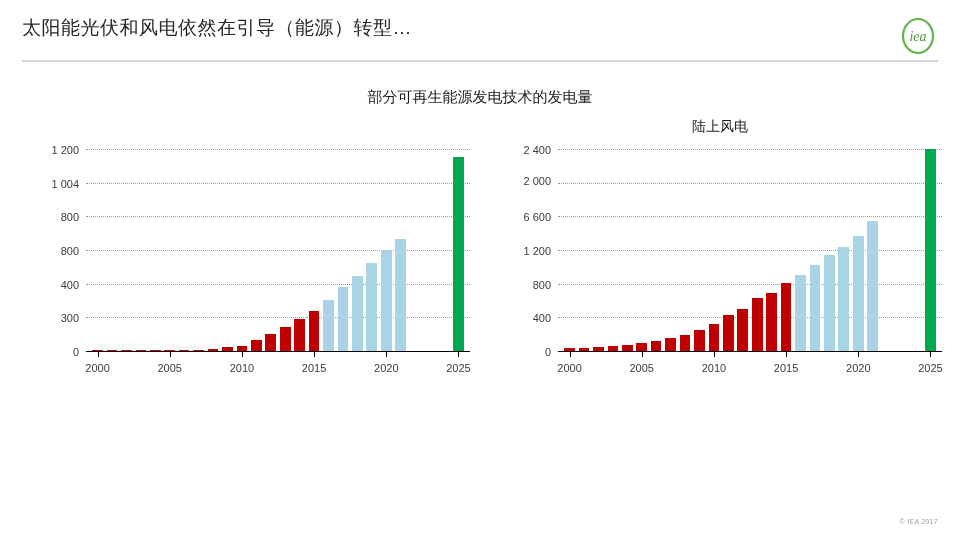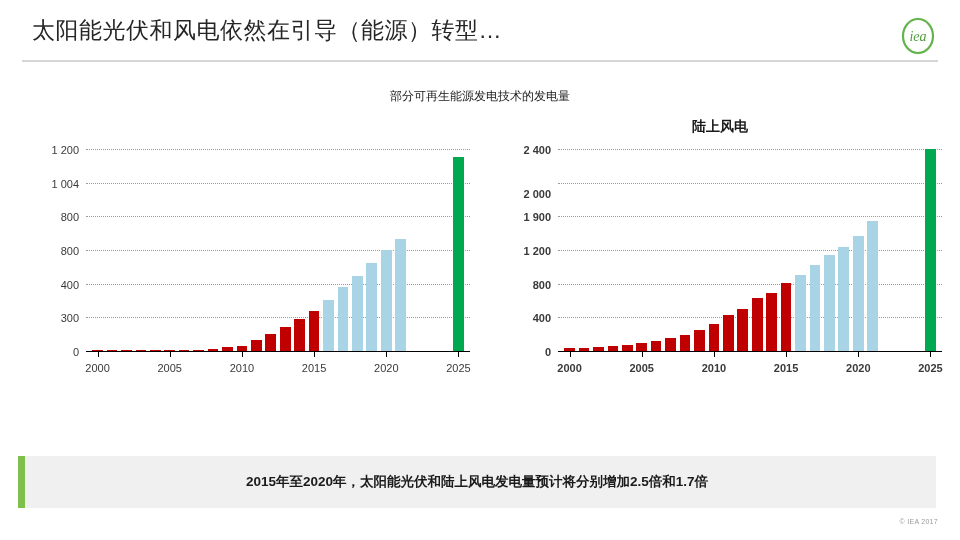--- a/index.html
+++ b/index.html
@@ -6,37 +6,37 @@
   body{
     width:960px;height:540px;background:#ffffff;overflow:hidden;
     font-family:"Liberation Sans","DejaVu Sans",sans-serif;
     -webkit-font-smoothing:antialiased;
   }
   .slide{position:relative;width:960px;height:540px;}
 
   
   .header{position:absolute;left:0;top:0;width:960px;height:62px;}
   .header-title{
-    position:absolute;left:32px;top:15px;
-    font-size:23px;color:#262626;letter-spacing:.5px;white-space:nowrap;
+    position:absolute;left:22px;top:15px;
+    font-size:19px;color:#262626;letter-spacing:.5px;white-space:nowrap;
   }
   .header-rule{position:absolute;left:22px;top:60px;width:916px;height:2px;background:#d6d6d6;}
   .iea-logo{position:absolute;right:22px;top:16px;width:40px;height:40px;}
   .iea-logo svg{display:block;}
 
   
   .charts-title{
     position:absolute;left:0;top:88px;width:960px;text-align:center;
-    font-size:12px;color:#1a1a1a;
+    font-size:15px;color:#1a1a1a;
   }
 
   
   .panel{position:absolute;top:118px;height:270px;}
   .panel.left{left:18px;width:460px;}
-  .panel.right{left:490px;width:460px;font-weight:bold;}
+  .panel.right{left:490px;width:460px;}
   .panel-title{
     position:absolute;top:0;width:100%;text-align:center;
     font-size:14px;color:#1a1a1a;
   }
   .plot{
     position:absolute;left:68px;top:32px;right:8px;height:202px;
   }
   .plot-inner{position:absolute;left:0;top:0;right:0;bottom:0;}
 
   
@@ -161,23 +161,23 @@
     <div class="plot">
       <div class="plot-inner" id="plot-1">
           <div class="ytick" style="bottom: 0px; top: auto; transform: translateY(50%);">0</div>
           <div class="gridline" style="bottom: 33.6667px;"></div>
           <div class="ytick" style="bottom: 33.6667px; top: auto; transform: translateY(50%);">400</div>
           <div class="gridline" style="bottom: 67.3333px;"></div>
           <div class="ytick" style="bottom: 67.3333px; top: auto; transform: translateY(50%);">800</div>
           <div class="gridline" style="bottom: 101px;"></div>
           <div class="ytick" style="bottom: 101px; top: auto; transform: translateY(50%);">1 200</div>
           <div class="gridline" style="bottom: 134.667px;"></div>
-          <div class="ytick" style="bottom: 134.667px; top: auto; transform: translateY(50%);">1 900</div>
+          <div class="ytick" style="bottom: 134.667px; top: auto; transform: translateY(50%);">6 600</div>
           <div class="gridline" style="bottom: 168.333px;"></div>
-          <div class="ytick" style="bottom: 158px; top: auto; transform: translateY(50%);">2 000</div>
+          <div class="ytick" style="bottom: 171px; top: auto; transform: translateY(50%);">2 000</div>
           <div class="gridline" style="bottom: 202px;"></div>
           <div class="ytick" style="bottom: 202px; top: auto; transform: translateY(50%); margin-left: 28px;">2 400</div>
           <div class="axis-line"></div>
           <div class="xtickmark" style="left: 11.5489px;"></div>
           <div class="xtick" style="left: 11.5489px;">2000</div>
           <div class="xtickmark" style="left: 83.7293px;"></div>
           <div class="xtick" style="left: 83.7293px;">2005</div>
           <div class="xtickmark" style="left: 155.91px;"></div>
           <div class="xtick" style="left: 155.91px;">2010</div>
           <div class="xtickmark" style="left: 228.09px;"></div>
@@ -207,20 +207,16 @@
           <div class="bar" style="left: 266.057px; width: 10.6827px; height: 95.5292px; background: rgb(168, 212, 230);"></div>
           <div class="bar" style="left: 280.493px; width: 10.6827px; height: 104.367px; background: rgb(168, 212, 230);"></div>
           <div class="bar" style="left: 294.929px; width: 10.6827px; height: 115.308px; background: rgb(168, 212, 230);"></div>
           <div class="bar" style="left: 309.365px; width: 10.6827px; height: 130.037px; background: rgb(168, 212, 230);"></div>
           <div class="bar" style="left: 367.11px; width: 10.6827px; height: 202px; background: rgb(0, 168, 79);"></div>
         </div>
     </div>
   </div>
 
 
-  <div class="caption-wrap">
-    <div class="caption-accent"></div>
-    <div class="caption-text">2015年至2020年，太阳能光伏和陆上风电发电量预计将分别增加2.5倍和1.7倍</div>
-  </div>
 
   <div class="copyright">© IEA 2017</div>
 
 </div>
 
 </body></html>

